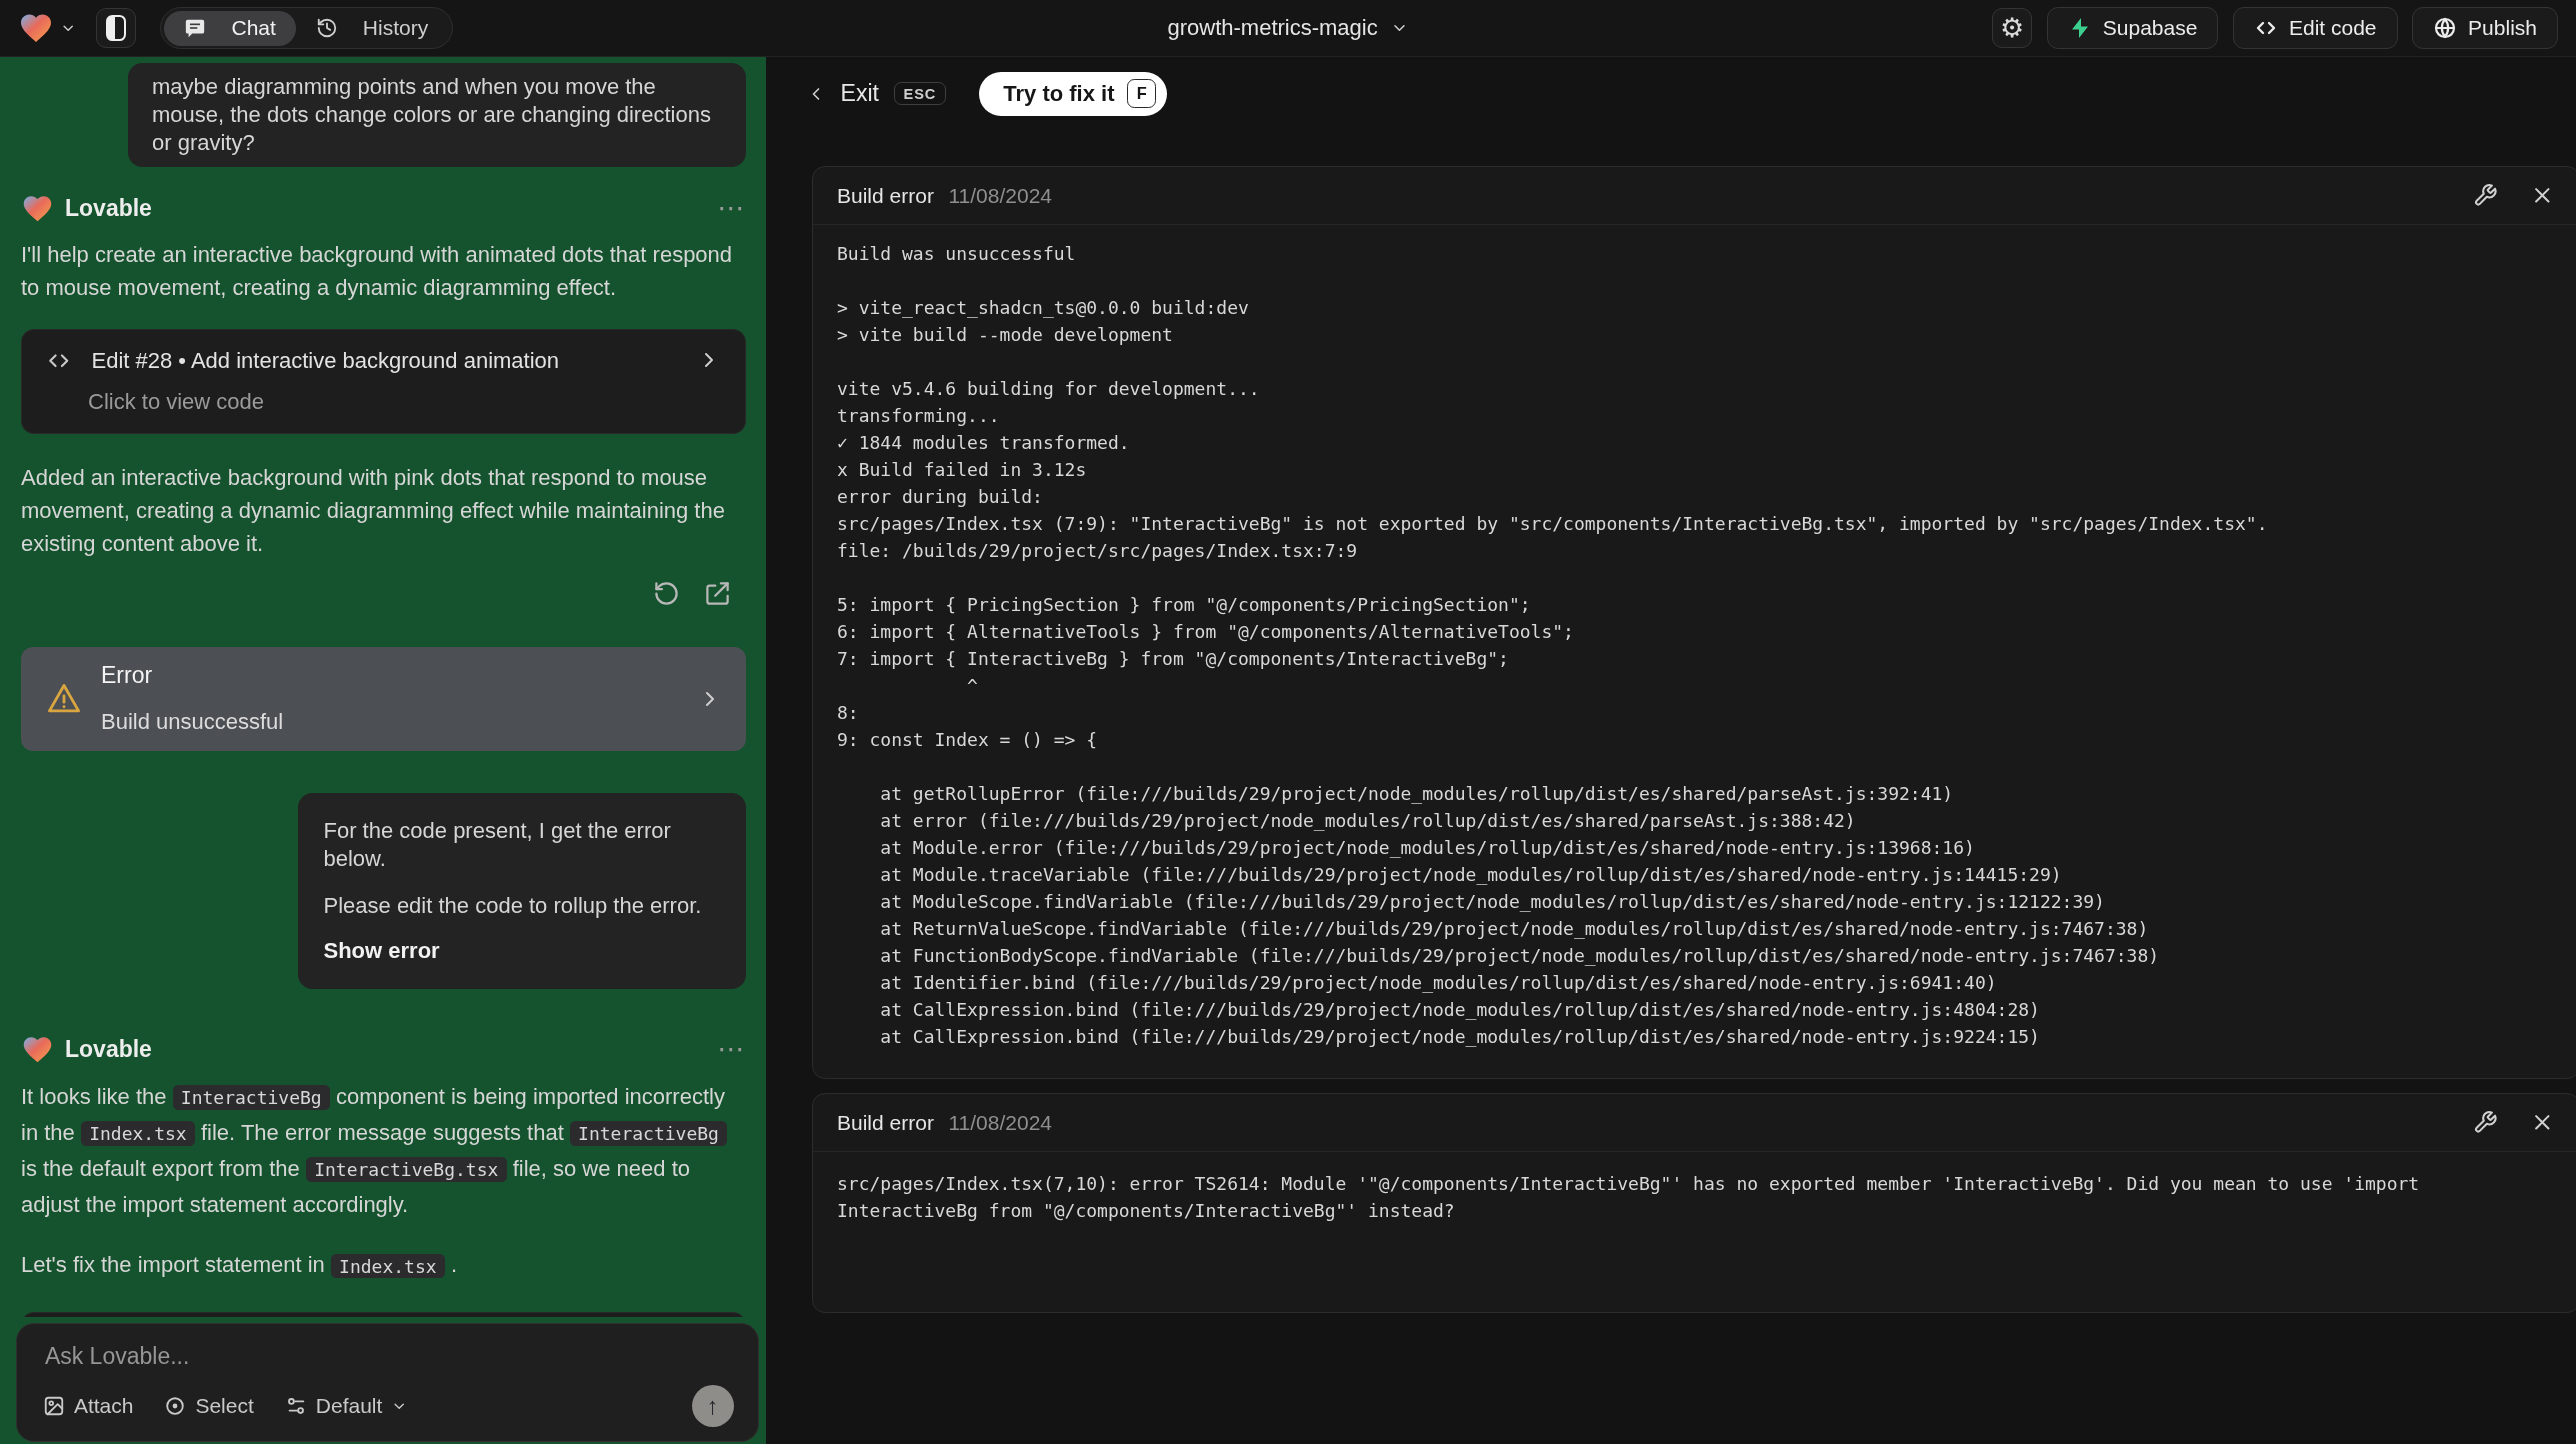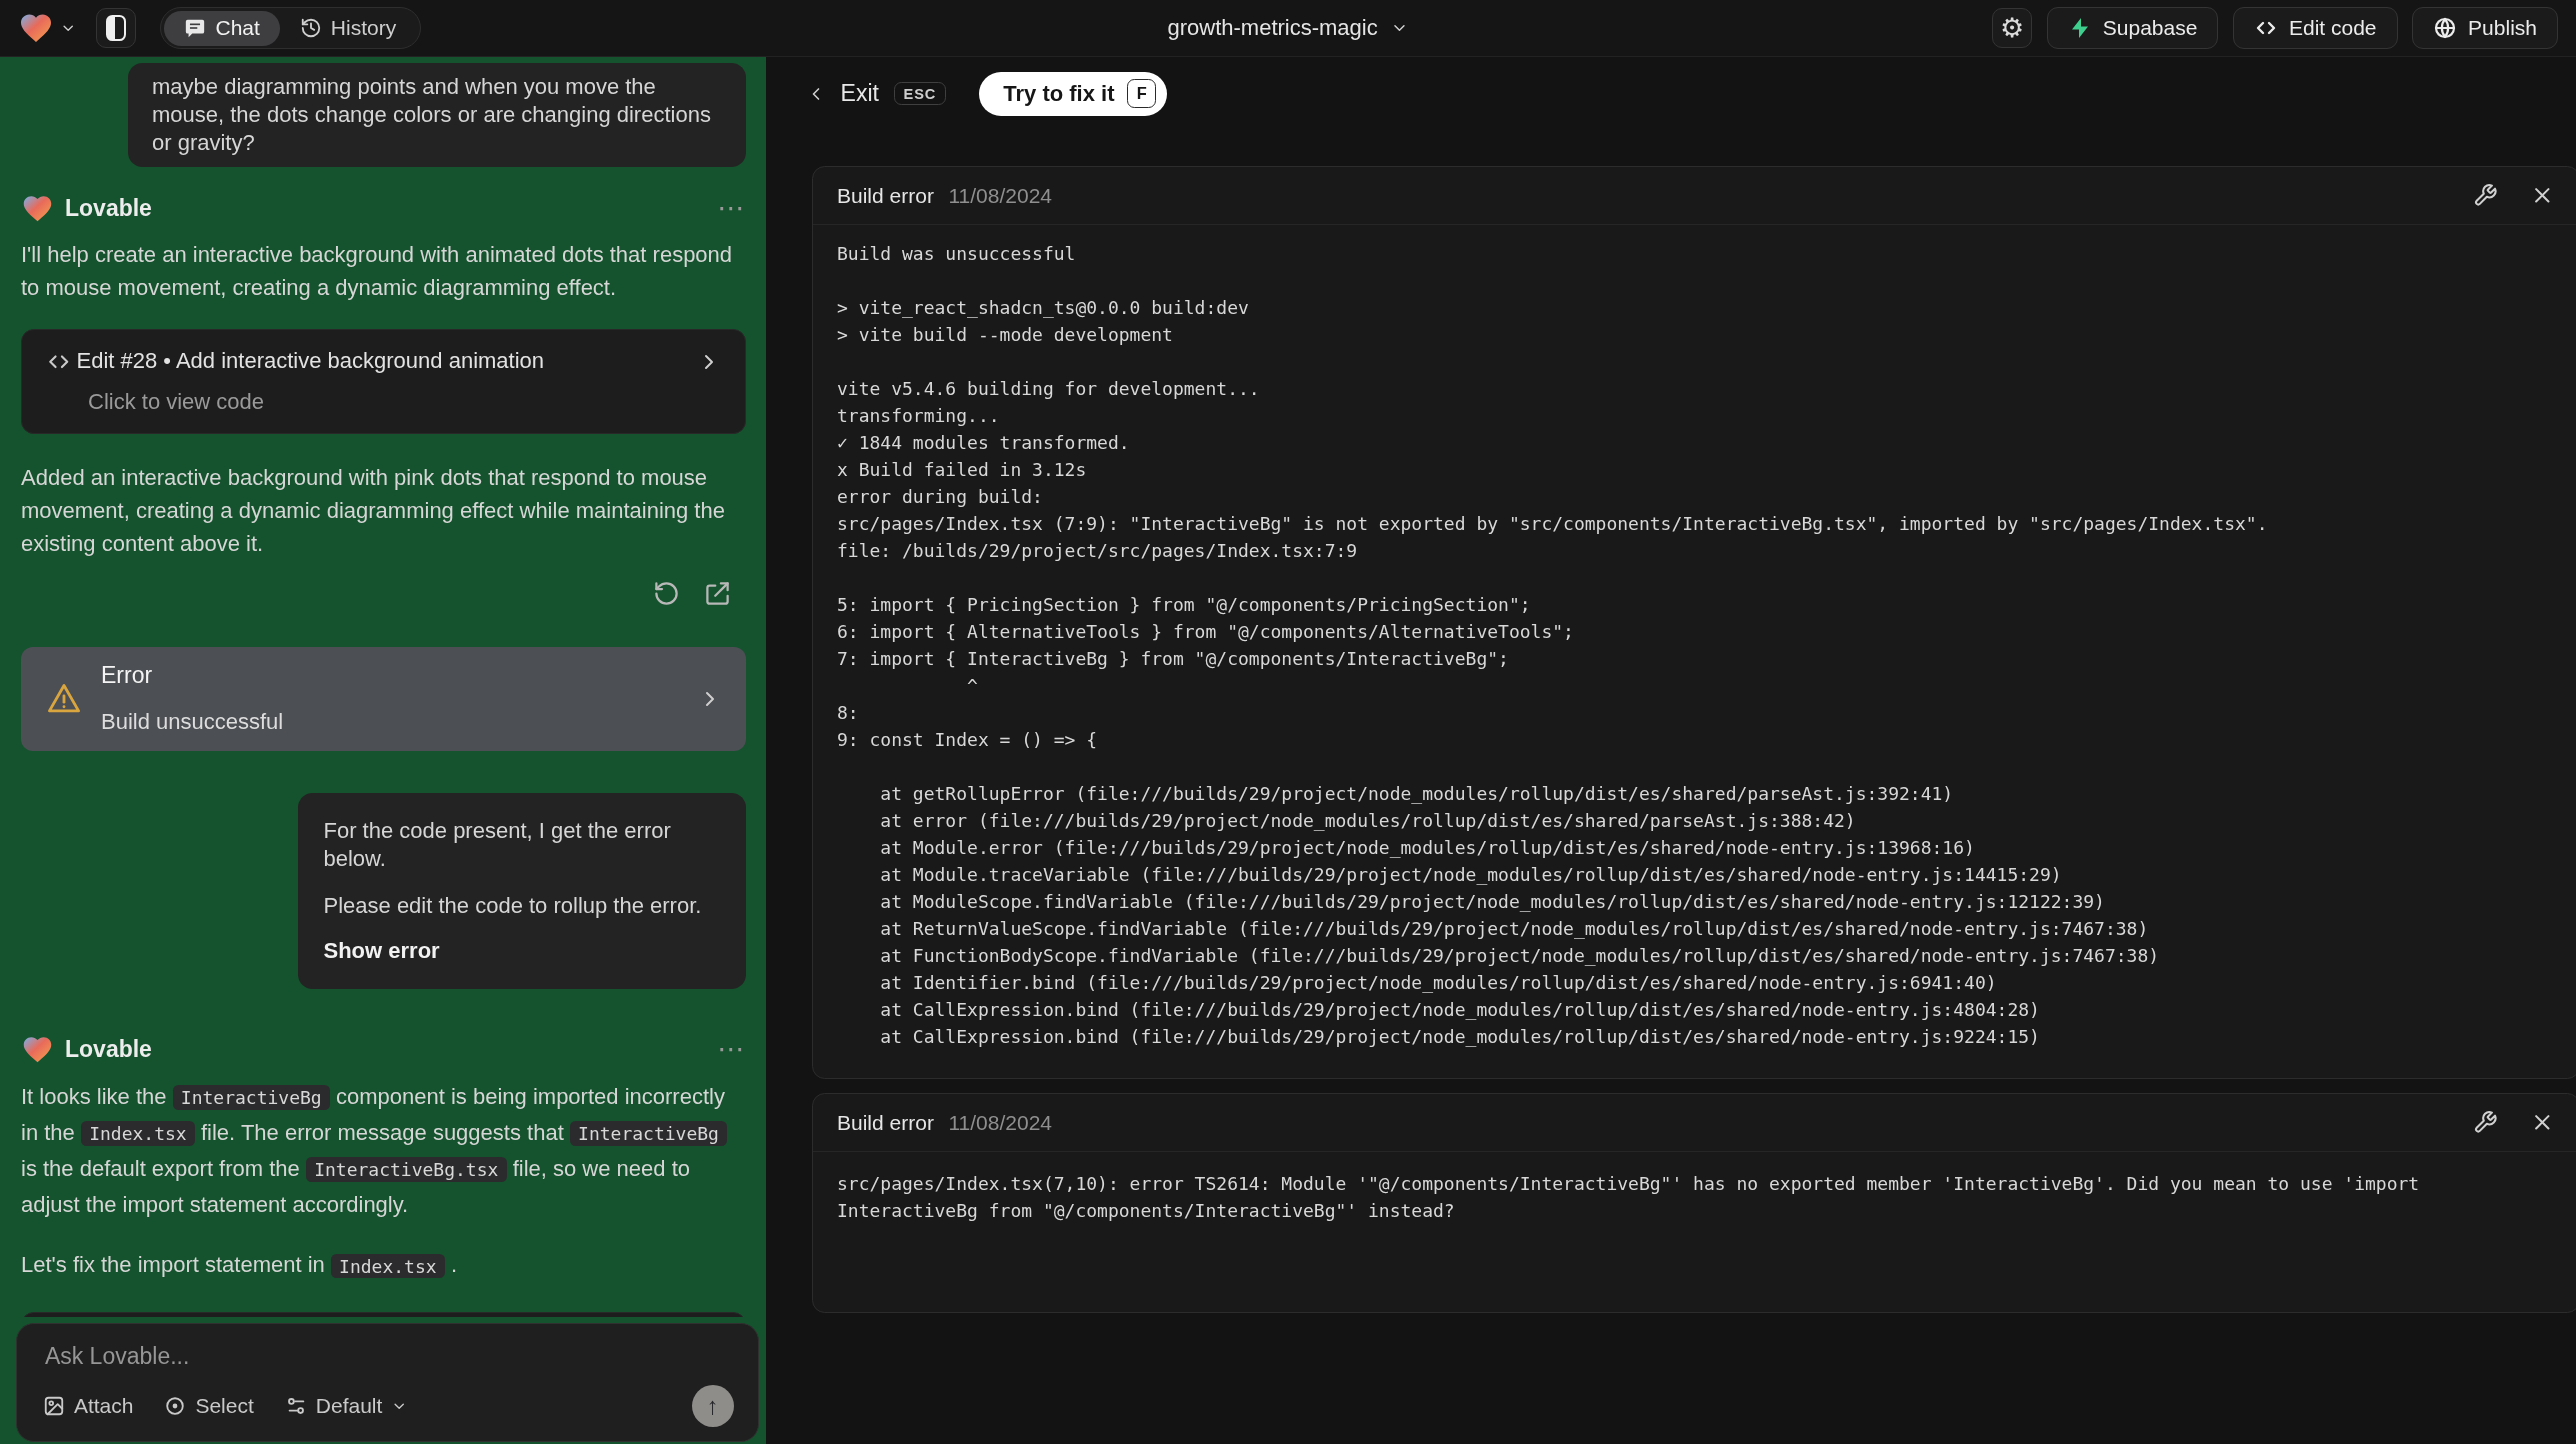--- a/index.html
+++ b/index.html
@@ -17,21 +17,21 @@
     padding:0 18px;background:#151515;border-bottom:0.9px solid #222;box-sizing:border-box;}
   .tb-left{display:flex;align-items:center;}
   .logo-chip{display:flex;align-items:center;gap:5.5px;}
   .tb-chevron{color:#9a9a9a;}
   .icon-btn{width:40px;height:40px;border:0.9px solid #343434;background:#1b1b1b;border-radius:10px;
     display:flex;align-items:center;justify-content:center;box-sizing:border-box;}
   .panel-icon{width:20px;height:25.5px;border:2.7px solid #efefef;border-radius:6.4px;position:relative;box-sizing:border-box;}
   .panel-icon::after{content:'';position:absolute;left:0;top:0;bottom:0;width:7.3px;background:#efefef;}
   .tabs{display:flex;align-items:center;height:42px;border:0.9px solid #2e2e2e;background:#1b1b1b;
     border-radius:22px;margin-left:24px;padding:0 3.6px;box-sizing:border-box;}
-  .tab{display:flex;align-items:center;gap:9px;padding:0 20px;height:35px;border-radius:17.3px;
+  .tab{display:flex;align-items:center;gap:25px;padding:0 20px;height:35px;border-radius:17.3px;
     color:#cfcfcf;font-size:21px;}
   .tab.active{background:#3e3e41;color:#f2f2f2;}
   .tb-center{position:absolute;left:50%;transform:translateX(-50%);display:flex;align-items:center;gap:12.8px;}
   .project-name{font-size:22px;color:#e5e5e5;}
   .tb-right{margin-left:auto;display:flex;align-items:center;gap:14.6px;}
   .tb-btn{display:flex;align-items:center;gap:11px;height:42px;padding:0 20px;border:0.9px solid #343434;
     background:#1b1b1b;border-radius:11px;color:#ececec;font-size:21px;box-sizing:border-box;}
   .gear{font-size:27px;color:#dcdcdc;line-height:1;}
 
   
@@ -42,21 +42,21 @@
 
   
   .bubble{background:#232323;border-radius:14.6px;color:#d6d6d6;}
   .msg-user1{margin:6.4px 0 0 auto;max-width:570px;padding:10px 24px;font-size:22px;line-height:28px;}
   .assistant-header{display:flex;align-items:center;gap:11px;margin-top:24.6px;}
   .assistant-name{font-size:23px;font-weight:700;color:#ededed;}
   .more-dots{margin-left:auto;color:#9a9a9a;font-size:27px;letter-spacing:1.8px;line-height:9px;}
   .para{font-size:22px;line-height:33px;color:#d6d6d6;margin-top:12.8px;}
   .edit-card{margin-top:25.5px;background:#1d1d1d;border:0.9px solid #282828;border-radius:12.8px;
     padding:18px 24px;position:relative;}
-  .edit-card .row1{display:flex;align-items:flex-end;gap:5px;}
+  .edit-card .row1{display:flex;align-items:flex-start;gap:20px;}
   .edit-card .title{font-size:22px;color:#e3e3e3;}
   .edit-card .chev{margin-left:auto;}
   .edit-card .subtitle{margin:14.6px 0 0 42px;font-size:22px;color:#9a9a9a;}
   .action-row{display:flex;justify-content:flex-end;gap:24px;margin-top:20px;padding-right:14.6px;}
   .error-card{margin-top:40px;background:#4c4f54;border-radius:12px;padding:15.5px 24px;
     display:flex;align-items:center;gap:0;}
   .error-card .texts{display:flex;flex-direction:column;gap:20px;margin-left:18px;}
   .error-card .t1{font-size:23px;color:#f4f4f4;}
   .error-card .t2{font-size:22px;color:#dddddd;}
   .error-card .chev{margin-left:auto;}

